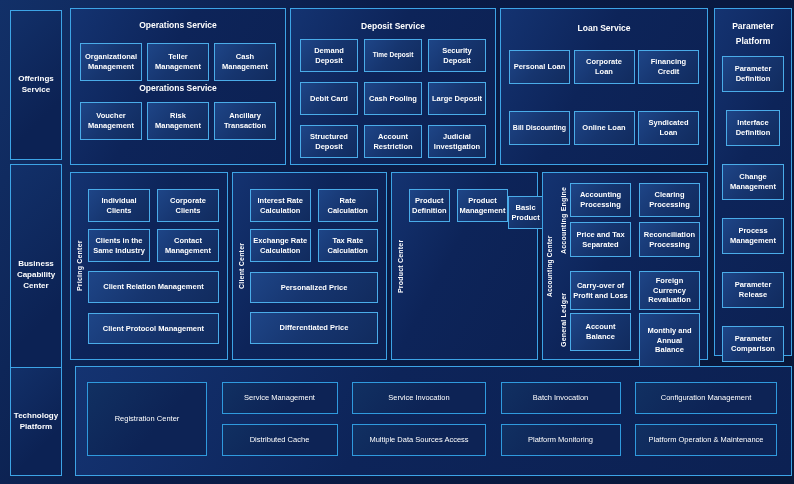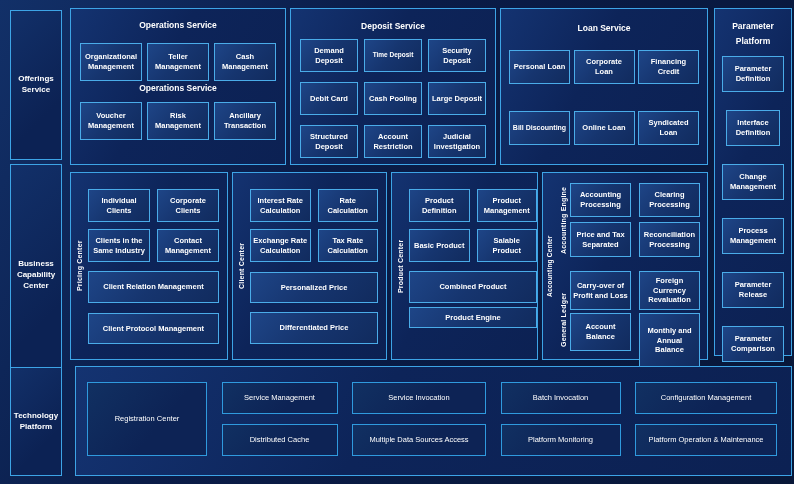--- a/index.html
+++ b/index.html
@@ -139,21 +139,21 @@
         <div class="b" style="flex:1;height:33px">Exchange Rate Calculation</div>
         <div class="b" style="flex:1;height:33px">Tax Rate Calculation</div>
       </div>
       <div class="b" style="height:31px;margin-top:10px">Personalized Price</div>
       <div class="b" style="height:32px;margin-top:9px">Differentiated Price</div>
     </div>
   </div>
 
   <div class="panel vpanel" style="left:391px;top:172px;width:147px;height:188px">
     <div class="vlabel" style="width:17px">Product Center</div>
-    <div style="flex:1;padding:16px 0 0 0;display:flex;flex-direction:column">
+    <div style="flex:1;padding:16px 0 0 0;display:flex;flex-direction:row">
       <div style="display:flex;gap:7px">
         <div class="b" style="flex:1;height:33px">Product Definition</div>
         <div class="b" style="flex:1;height:33px">Product Management</div>
       </div>
       <div style="display:flex;gap:7px;margin-top:7px">
         <div class="b" style="flex:1;height:33px">Basic Product</div>
         <div class="b" style="flex:1;height:33px">Salable Product</div>
       </div>
       <div class="b" style="height:32px;margin-top:9px">Combined Product</div>
       <div class="b" style="height:21px;margin-top:4px">Product Engine</div>

